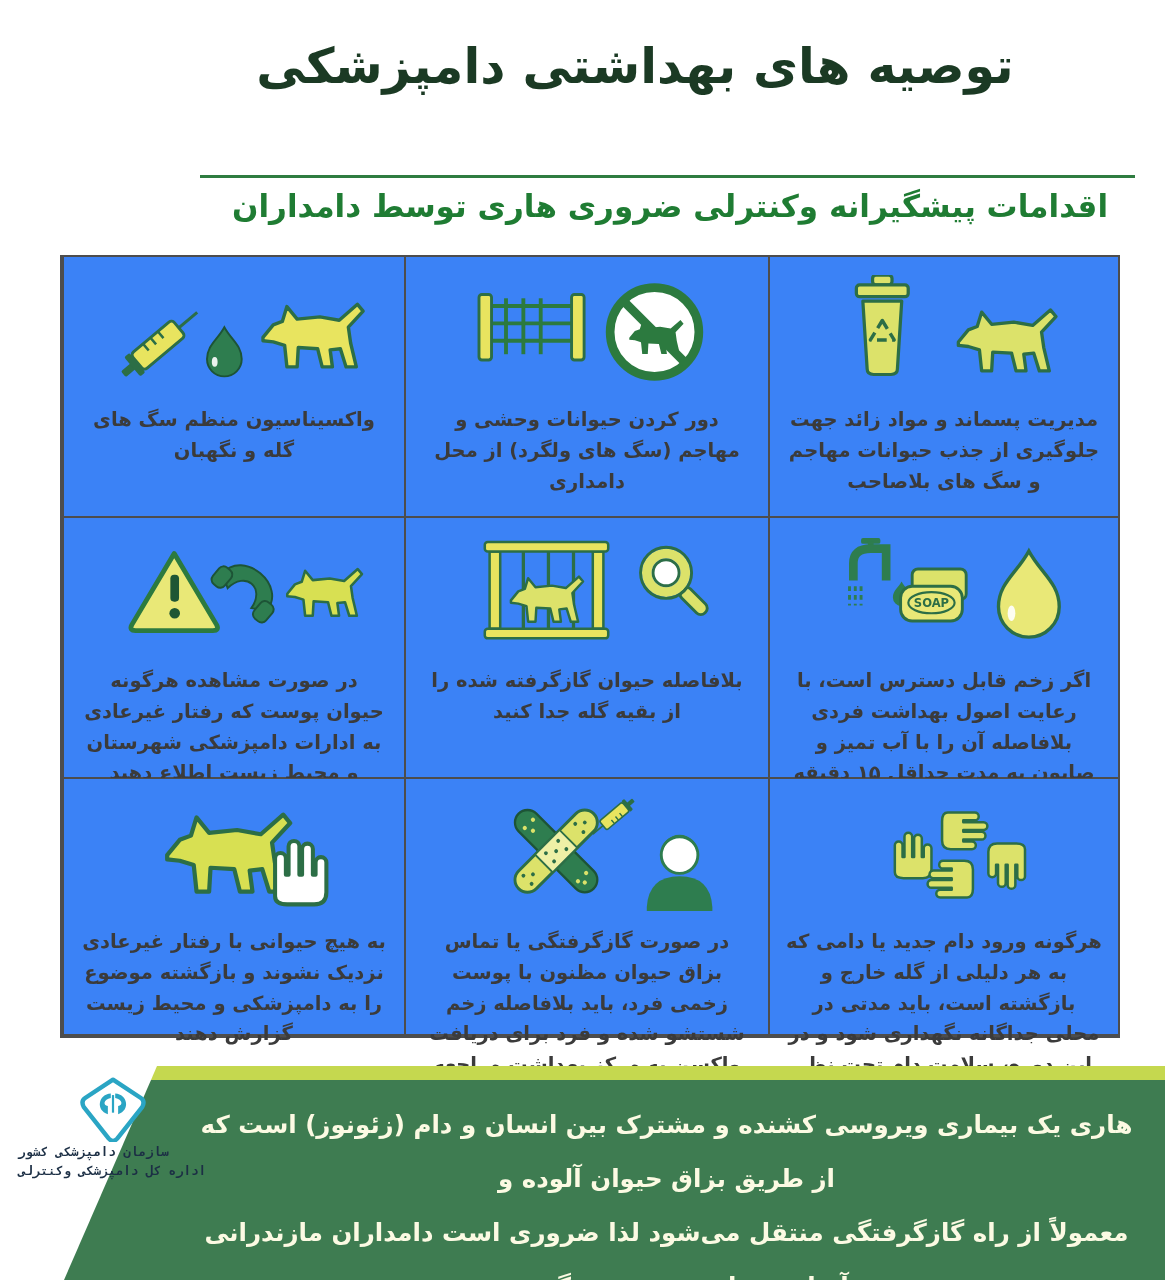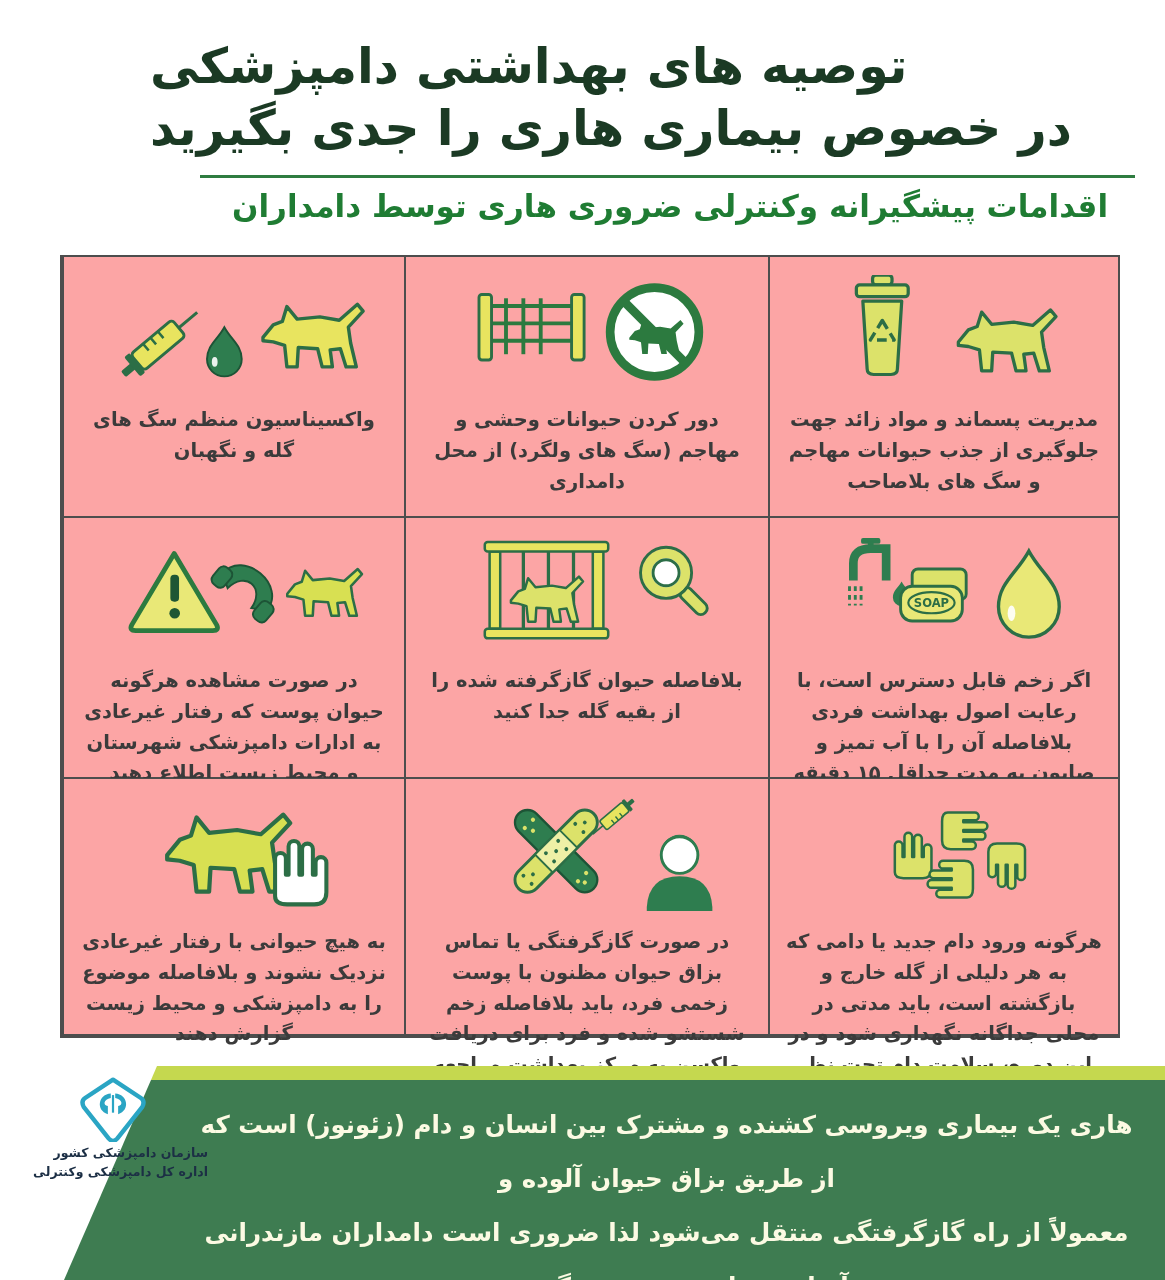--- a/index.html
+++ b/index.html
@@ -6,41 +6,41 @@
   html,body { width:1165px; height:1280px; }
   body {
     position: relative;
     background:#ffffff;
     font-family:"DejaVu Sans", sans-serif;
     direction: rtl;
     overflow: hidden;
   }
   .title-block{
     position:absolute; top:36px; left:150px; right:45px;
-    text-align:left; color:#1b3a24; font-weight:bold;
+    text-align:center; color:#1b3a24; font-weight:bold;
   }
   .title-line{ font-size:49px; line-height:62px; }
   .divider{
     position:absolute; top:175px; left:200px; width:935px; height:3px;
     background:#2f7c40;
   }
   .subtitle{
     position:absolute; top:188px; left:210px; right:35px;
     text-align:center; font-size:31px; font-weight:bold; color:#1f7c33;
   }
   .grid{
     position:absolute; top:255px; right:45px; width:1060px; height:783px;
     display:grid;
     grid-template-columns:350px 364px 342px;
     grid-template-rows:261px 261px 257px;
     border:1px solid #4d4d4d;
     background:#4d4d4d;
   }
   .cell{
-    background:#fca5a5;
+    background:#3b82f6;
     border:1px solid #4d4d4d;
     display:flex; flex-direction:column; align-items:center;
     padding:18px 16px 6px;
   }
   .icon-wrap{ height:118px; flex:none; display:flex; align-items:flex-start; justify-content:center; }
   .icon-wrap svg{ width:270px; height:116px; }
   .cell-text{
     margin-top:12px; font-size:19.5px; font-weight:bold; color:#3b3b3b;
     text-align:center; line-height:1.58; direction:rtl;
   }
@@ -52,21 +52,21 @@
   .banner-green{
     position:absolute; inset:0; background:#3e7c51;
     clip-path: polygon(137px 14px, 1165px 14px, 1165px 214px, 50px 214px);
   }
   .banner-text{
     position:absolute; top:32px; right:40px; left:180px;
     text-align:center; color:#fcfae3; font-weight:bold;
     font-size:24.5px; line-height:54px;
   }
   .logo{
-    position:absolute; left:4px; top:10px; width:190px; text-align:right;
+    position:absolute; left:4px; top:10px; width:190px; text-align:left;font-family:Liberation Mono, monospace;
   }
   .logo svg{ width:74px; height:66px; display:block; margin:0 auto 2px; }
   .logo-line{ font-size:12.5px; font-weight:bold; color:#1c2f45; line-height:1.5; }
   .defs-holder{ position:absolute; width:0; height:0; overflow:hidden; }
   svg text{ font-family:"DejaVu Sans", sans-serif; }
 </style>
 </head>
 <body>
 
 <svg class="defs-holder" aria-hidden="true">
@@ -79,21 +79,20 @@
       <rect x="-36" y="-13" width="7" height="26" rx="2" fill="#2c6e46"></rect>
       <rect x="-29" y="-11" width="56" height="22" rx="4" fill="#e8e45f" stroke="#2c6e46" stroke-width="3"></rect>
       <path d="M-12 -11 L-12 -2 M-2 -11 L-2 -2 M8 -11 L8 -2" stroke="#2c6e46" stroke-width="2.6" fill="none"></path>
       <line x1="27" y1="0" x2="52" y2="0" stroke="#2c6e46" stroke-width="3.2"></line>
     </g>
   </defs>
 </svg>
 
 <div class="title-block">
   <div class="title-line">توصیه های بهداشتی دامپزشکی</div>
-  <div class="title-line">در خصوص بیماری هاری را جدی بگیرید</div>
 </div>
 <div class="divider"></div>
 <div class="subtitle">اقدامات پیشگیرانه وکنترلی ضروری هاری توسط دامداران</div>
 
 <div class="grid">
 
   <div class="cell">
     <div class="icon-wrap">
       <svg viewBox="0 0 280 120">
         <g transform="translate(48,0) scale(1.12)">
@@ -263,21 +262,21 @@
     <div class="cell-text">در صورت گازگرفتگی یا تماس بزاق حیوان مظنون با پوست زخمی فرد، باید بلافاصله زخم شستشو شده و فرد برای دریافت واکسن به مرکز بهداشت مراجعه کند</div>
   </div>
 
   <div class="cell">
     <div class="icon-wrap">
       <svg viewBox="0 0 280 120">
         <use href="#dog-path" transform="translate(62,8) scale(1.45)" fill="#d8e052" stroke="#2c6e46" stroke-width="3" stroke-linejoin="round" stroke-linecap="round"></use>
         <use href="#hand-path" transform="translate(163,30) scale(1.4)" fill="#ffffff" stroke="#2c6e46" stroke-width="3" stroke-linejoin="round"></use>
       </svg>
     </div>
-    <div class="cell-text">به هیچ حیوانی با رفتار غیرعادی نزدیک نشوند و بلافاصله موضوع را به دامپزشکی و محیط زیست گزارش دهند</div>
+    <div class="cell-text">به هیچ حیوانی با رفتار غیرعادی نزدیک نشوند و بازگشته موضوع را به دامپزشکی و محیط زیست گزارش دهند</div>
   </div>
 
 </div>
 
 <div class="banner">
   <div class="banner-yellow"></div>
   <div class="banner-green"></div>
   <div class="banner-text">
     <div>هاری یک بیماری ویروسی کشنده و مشترک بین انسان و دام (زئونوز) است که از طریق بزاق حیوان آلوده و</div>
     <div>معمولاً از راه گازگرفتگی منتقل می‌شود لذا ضروری است دامداران مازندرانی آنرا بیش از پیش جدی بگیرند و</div>

